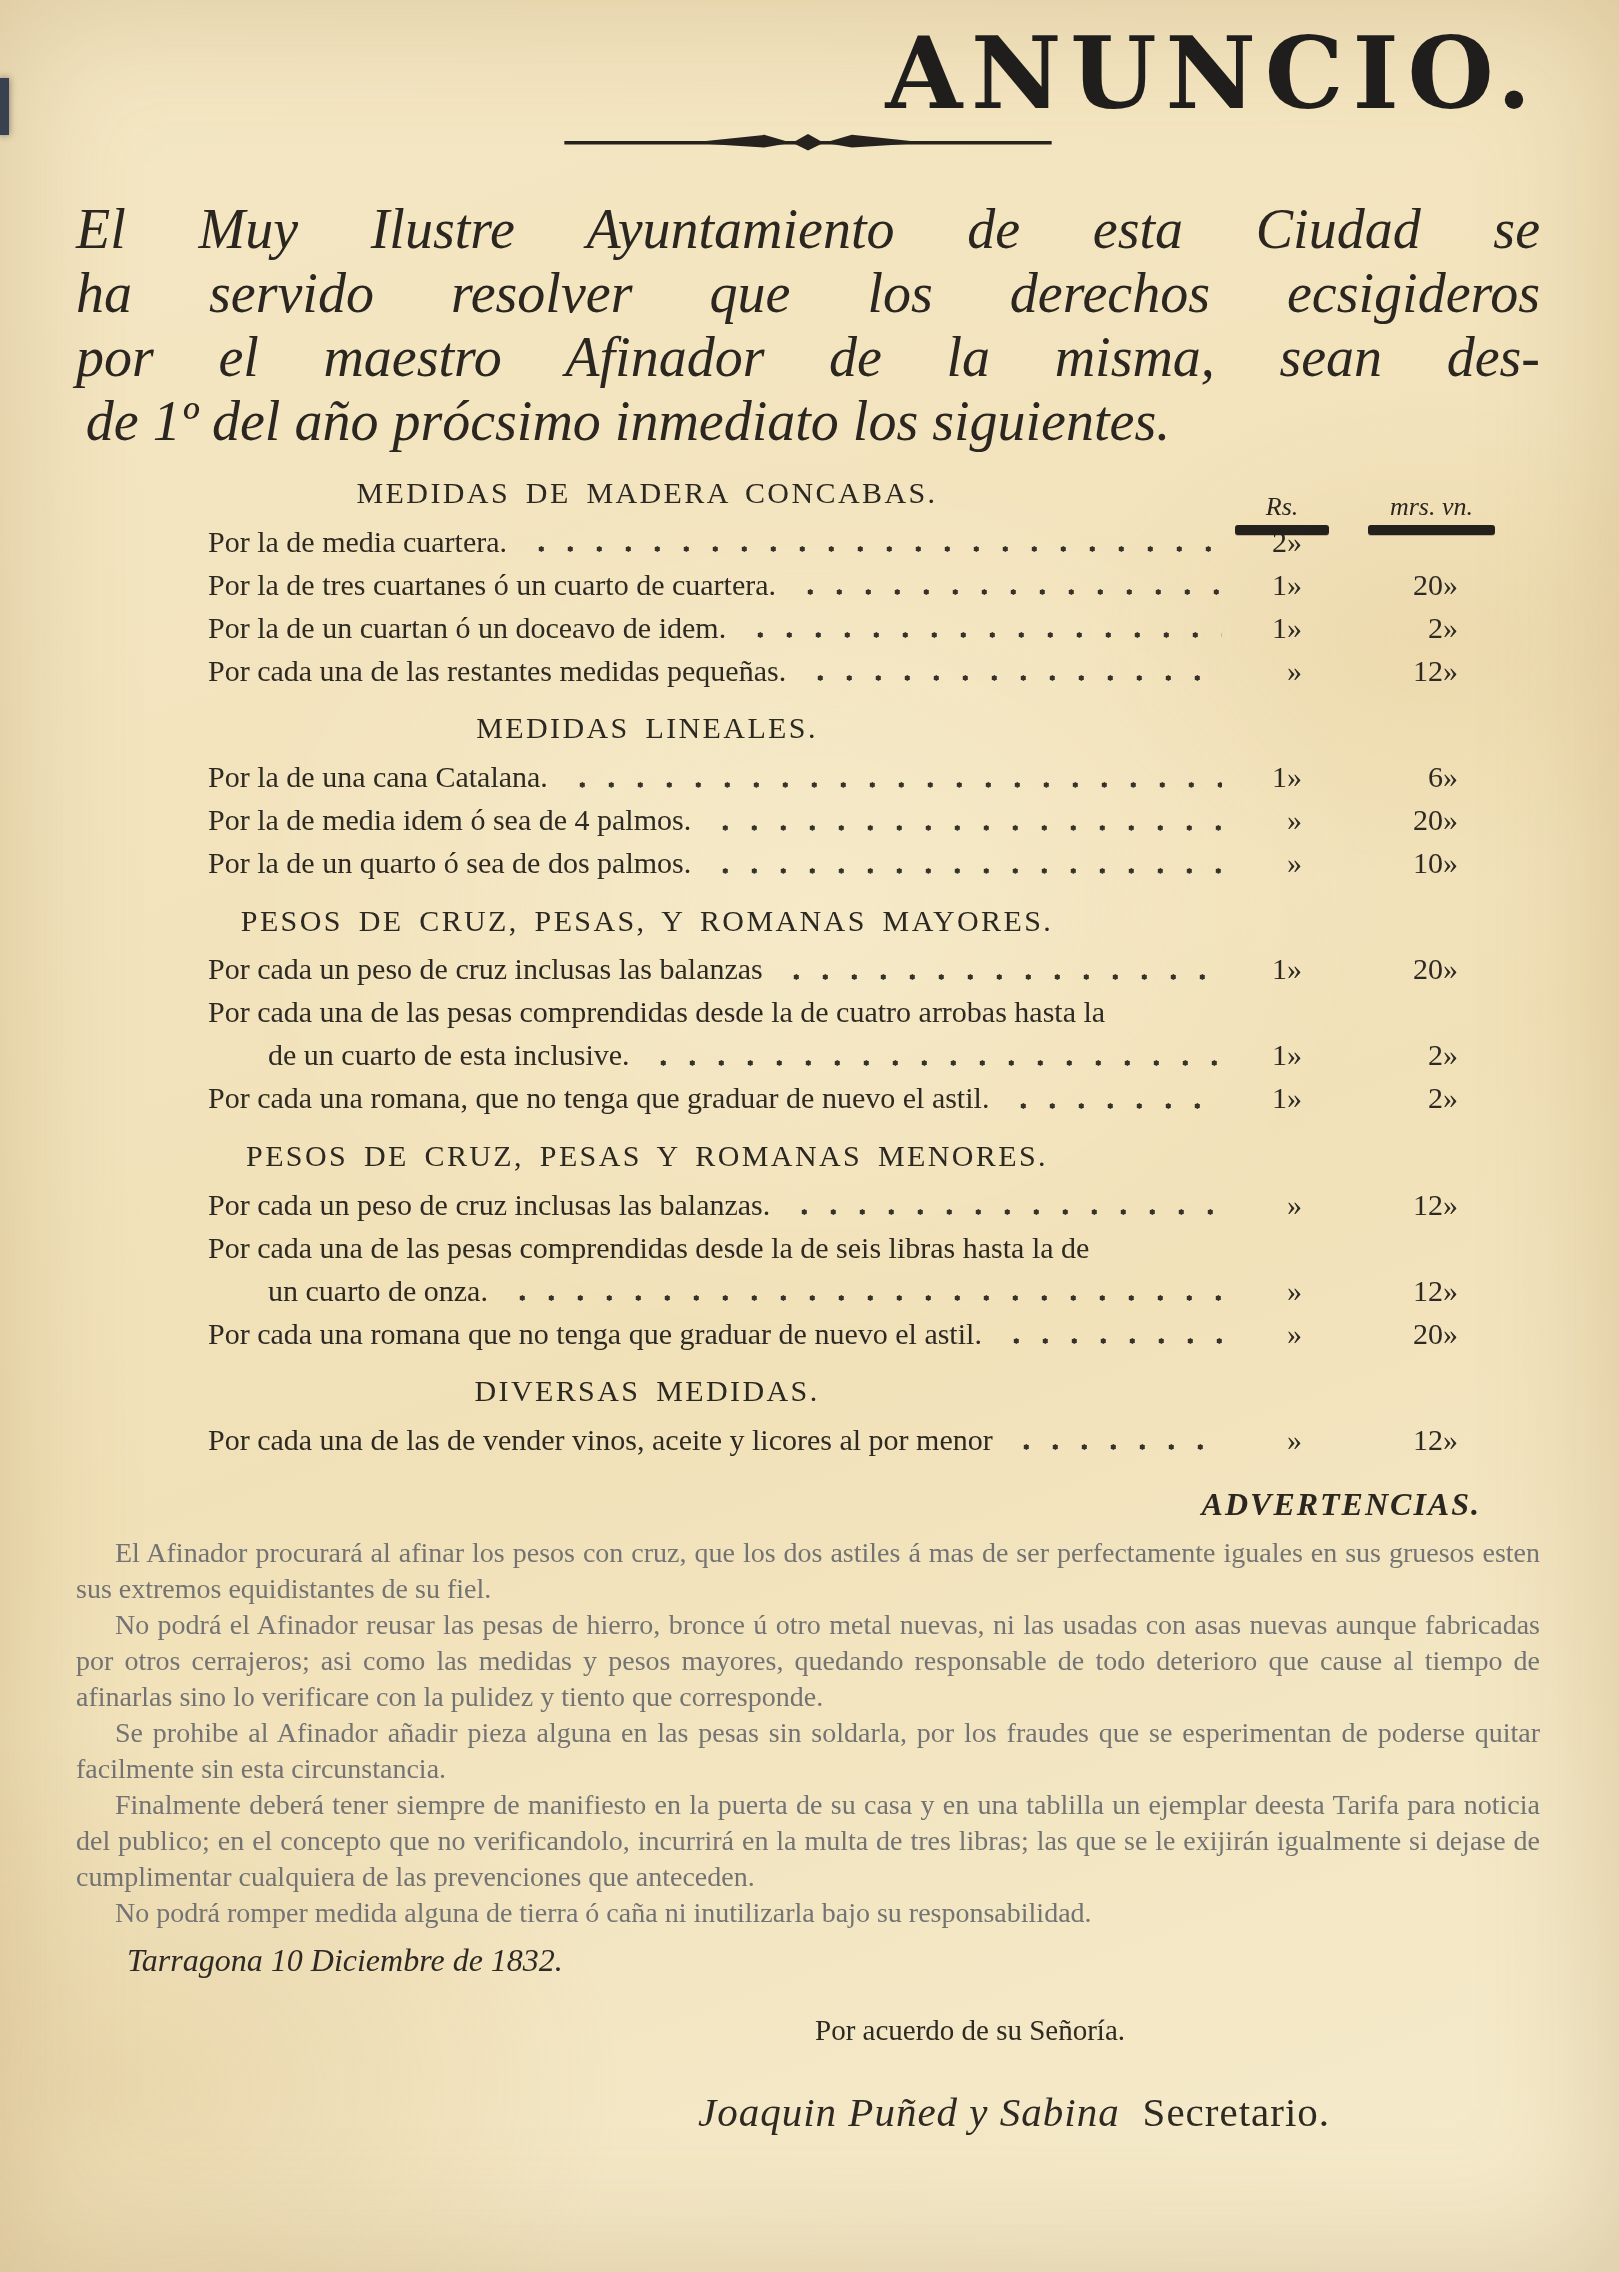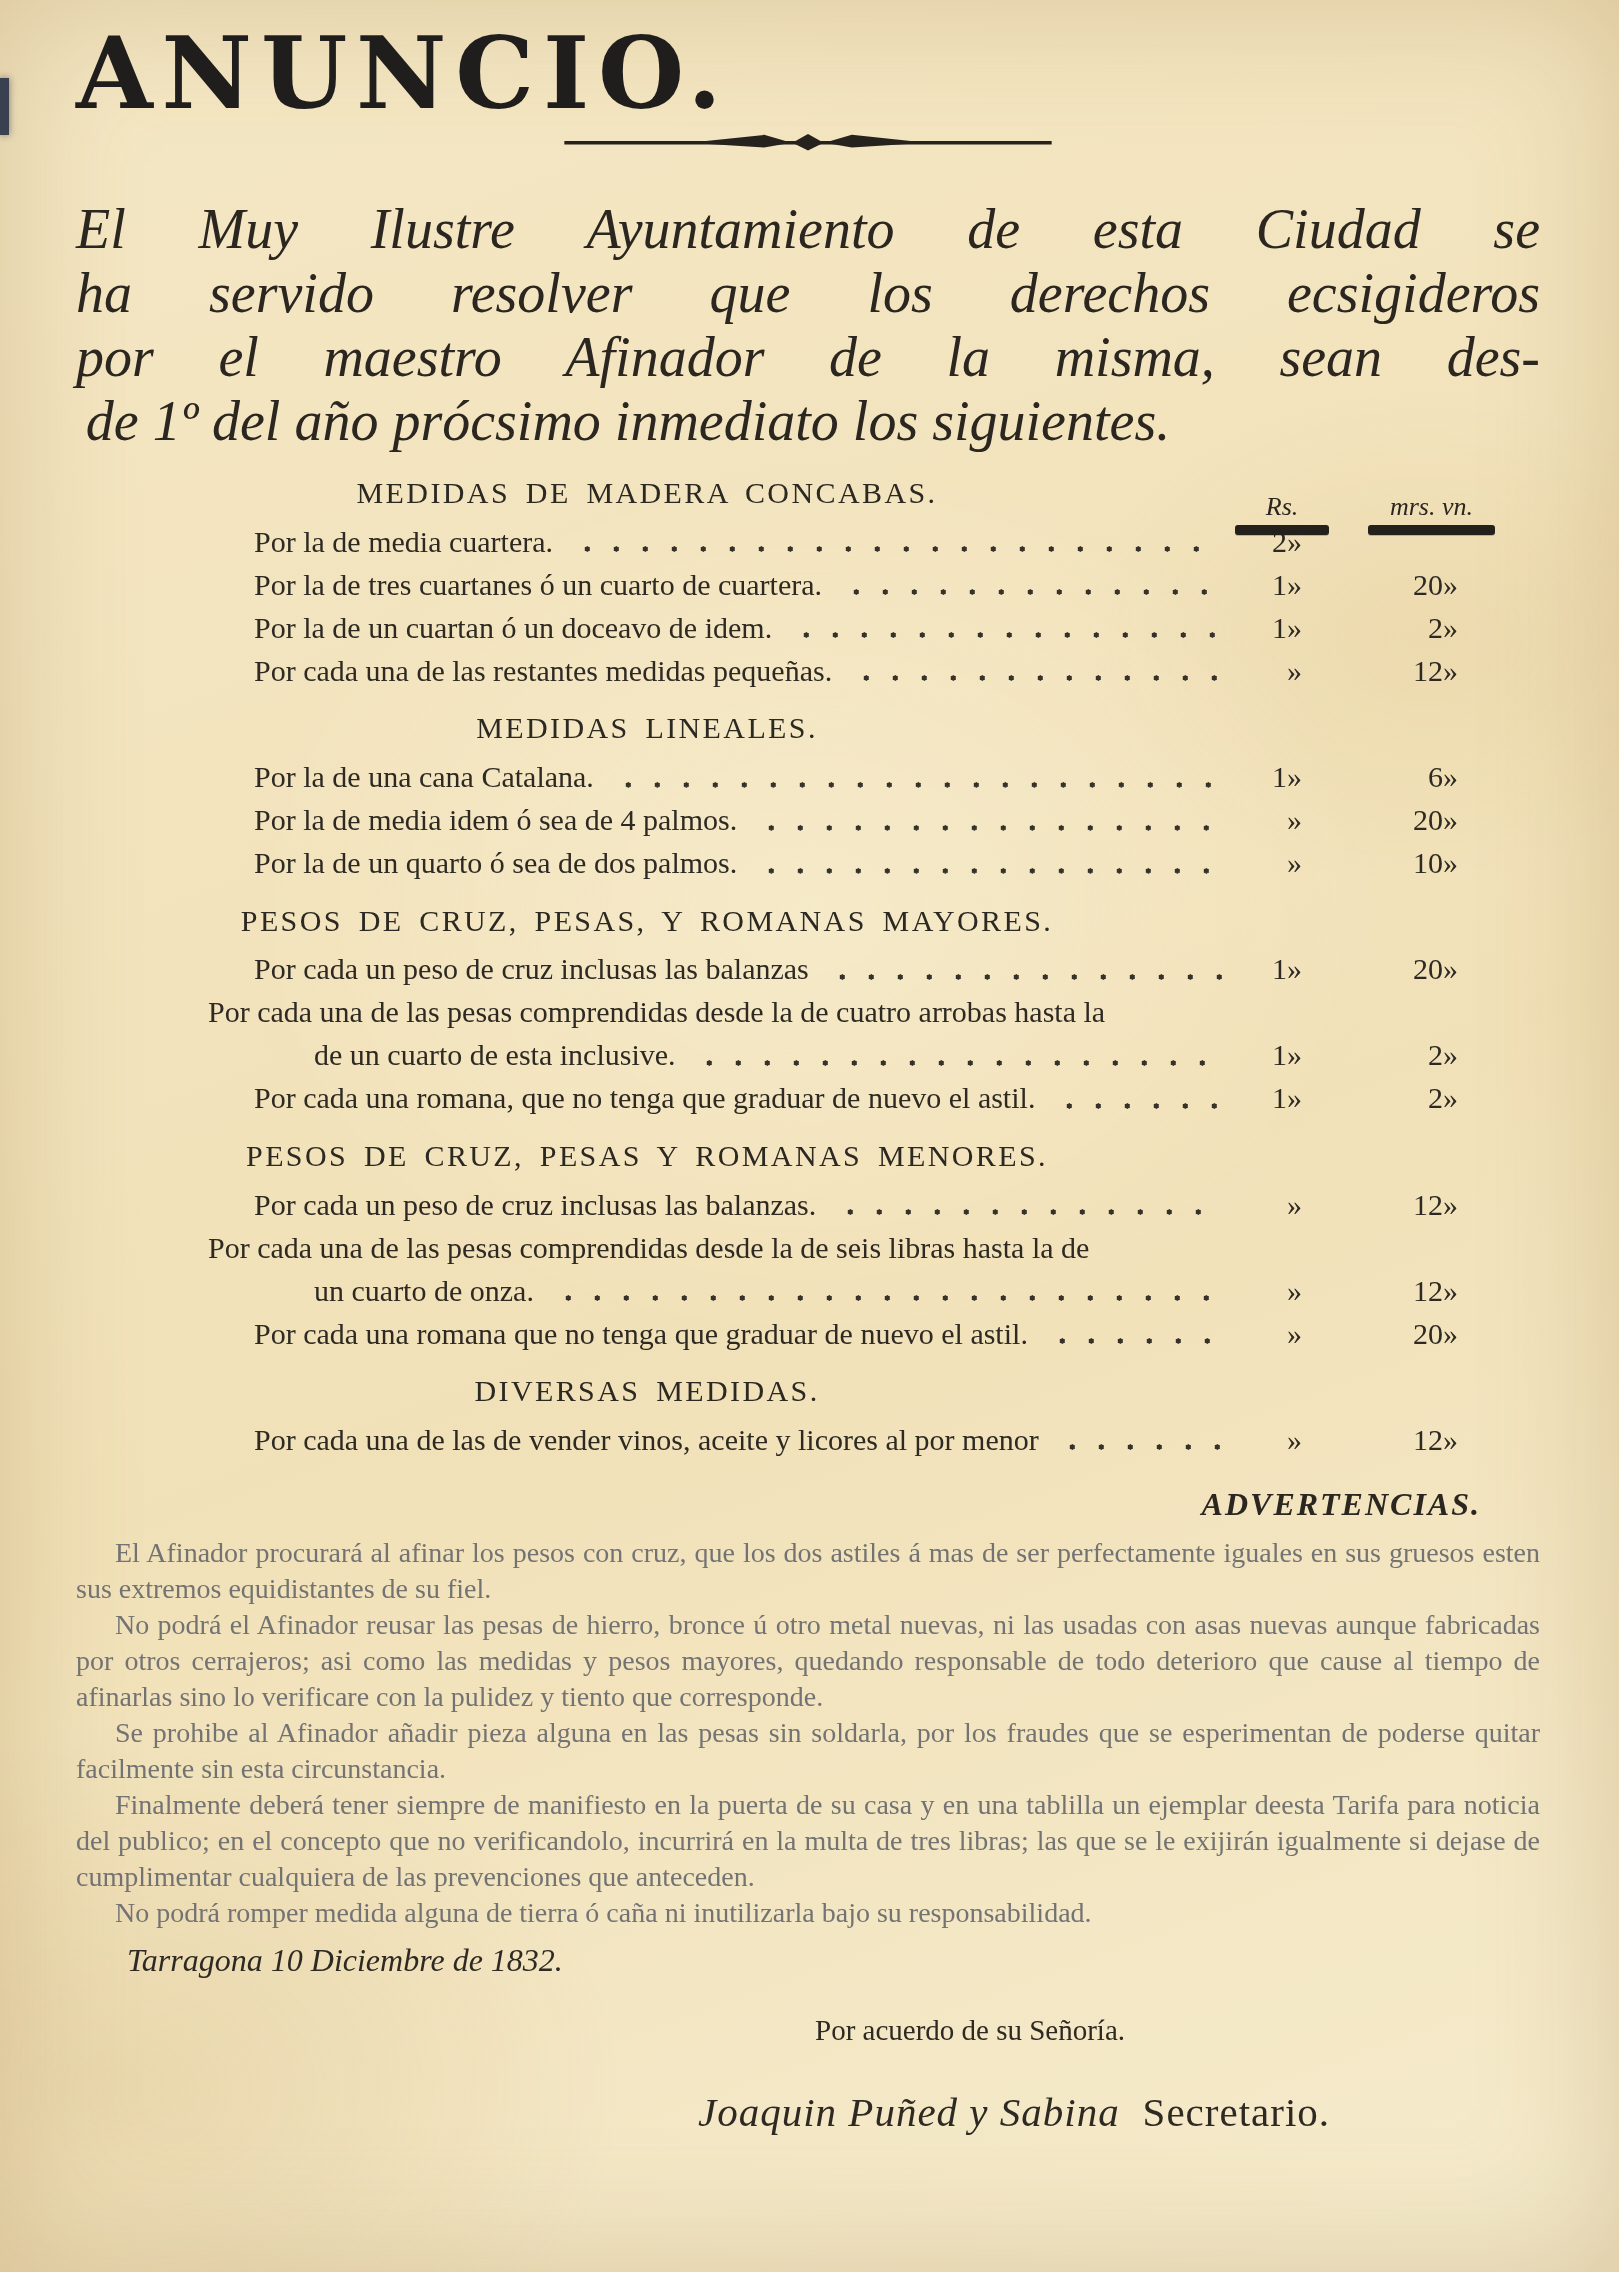--- a/index.html
+++ b/index.html
@@ -10,41 +10,41 @@
     background:
       radial-gradient(ellipse 488px 351px at 88% 28%, rgba(205,165,95,.14), transparent 70%),
       radial-gradient(ellipse 683px 507px at 8% 92%, rgba(190,150,80,.18), transparent 72%),
       radial-gradient(ellipse 878px 683px at 50% 40%, rgba(255,250,232,.30), transparent 65%),
       linear-gradient(160deg,#f4e7c4 0%,#f1e1b8 55%,#f5ebcd 100%);
     box-shadow:inset 0 0 137px rgba(150,110,50,.28);
   }
   .binding{position:absolute;left:0;top:78px;width:8.8px;height:57px;background:#39404f;box-shadow:0 0 7.8px rgba(20,25,40,.5);}
   .page{padding:19.5px 80px 0 76px;}
   .title{
-    text-align:left;margin:0;font-weight:bold;font-size:99px;line-height:1.08;
+    text-align:right;margin:0;font-weight:bold;font-size:99px;line-height:1.08;
     letter-spacing:8.8px;color:#201e1c;font-family:"DejaVu Serif","Liberation Serif",serif;
   }
   .divider{display:block;margin:3.9px auto 0 auto;}
   .intro{margin-top:43px;font-style:italic;font-size:56px;line-height:64px;color:#2b2720;}
   .intro-line{text-align:justify;text-align-last:justify;}
   .intro-line.last{text-align-last:left;padding-left:9.8px;}
   .tariff{margin-top:23.4px;position:relative;}
   .col-headers{position:absolute;top:15.6px;right:45px;display:flex;gap:39px;}
   .col-header{text-align:center;font-size:26px;font-style:italic;color:#2b2720;}
   .col-header .bar{height:10.7px;background:#24211d;border-radius:2.9px;margin-top:2.9px;box-shadow:0 1px 0 rgba(0,0,0,.2);}
   .col-header.rs{width:94px;}
   .col-header.mrs{width:127px;}
   .section-heading{
     font-size:30px;letter-spacing:2.4px;word-spacing:5.9px;text-align:center;
     padding-right:322px;margin:19.5px 0 9.8px 0;color:#2c2822;
   }
   .tariff-rows{margin-left:132px;}
   .t-cont{font-size:30px;line-height:43px;}
   .t-row{display:flex;align-items:baseline;font-size:30px;line-height:43px;padding-right:82px;}
-  .t-label{white-space:nowrap;margin-left:46px;}
+  .t-label{white-space:nowrap;}
   .t-label.indent2{padding-left:60px;}
   .t-leader{
     flex:1;height:11.7px;align-self:flex-end;margin:0 11.7px 8.8px 11.7px;
     background-image:radial-gradient(circle,#36322a 2.5px,rgba(0,0,0,0) 2.7px);
     background-size:29px 9.8px;background-repeat:repeat-x;background-position:7.8px bottom;
   }
   .t-rs{width:68px;text-align:right;white-space:nowrap;}
   .t-mrs{width:156px;text-align:right;white-space:nowrap;}
   .adv-heading{
     text-align:right;font-style:italic;font-weight:bold;font-size:32px;

